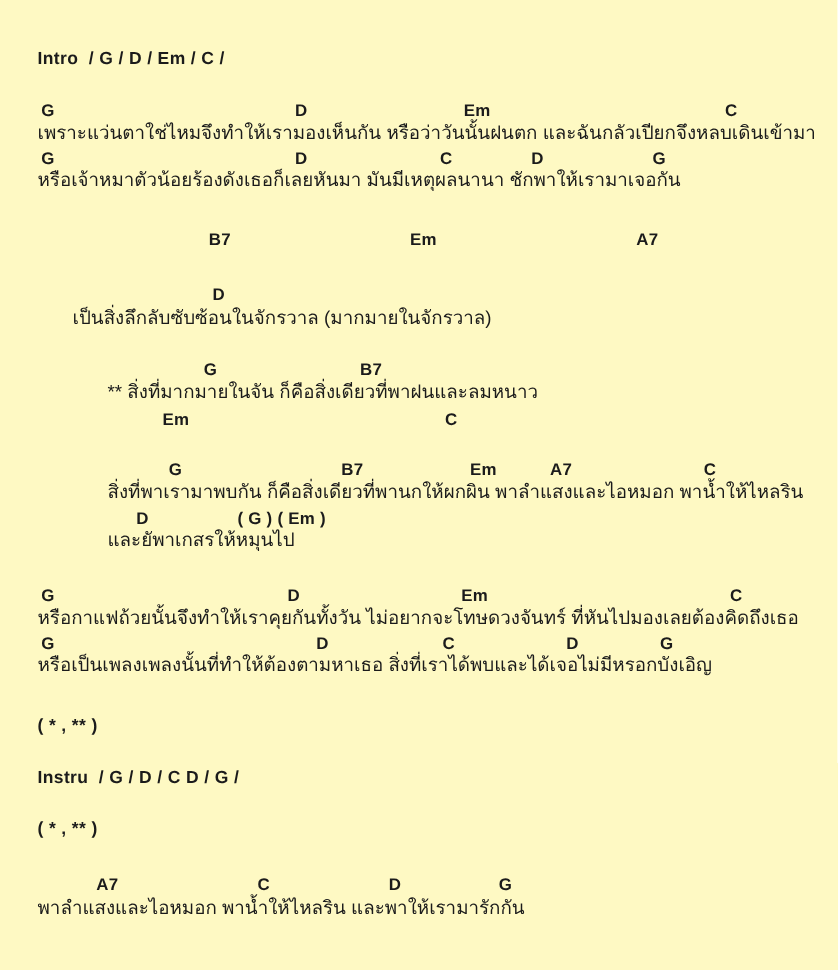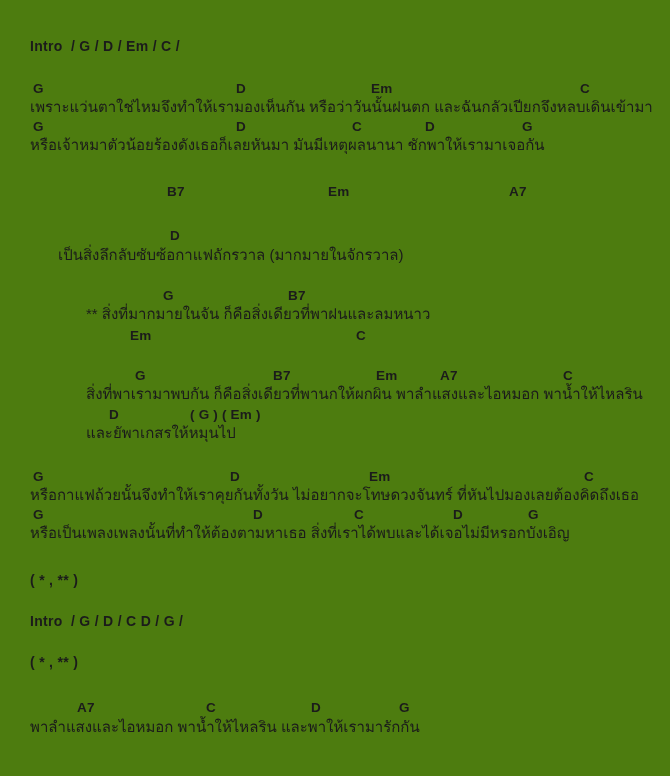--- a/index.html
+++ b/index.html
@@ -39,38 +39,38 @@
     top: 0;
     font-weight: 700;
     font-size: 13.5px;
     letter-spacing: 0.2px;
     white-space: pre;
   }
 </style>
 </head>
 <body>
 
-<div class="sheet" style="color: rgb(27, 27, 27); background: #4d7c0f;">
+<div class="sheet" style="color: rgb(27, 27, 27); background: #fef9c3;">
     <div class="line heading" style="top: 38px; left: 30px;">Intro  / G / D / Em / C /</div>
     <div class="line chords" style="top: 81px;"><span style="left: 33px;">G</span><span style="left: 236px;">D</span><span style="left: 371px;">Em</span><span style="left: 580px;">C</span></div>
     <div class="line lyric" style="top: 97px; left: 30px;">เพราะแว่นตาใช่ไหมจึงทำให้เรามองเห็นกัน หรือว่าวันนั้นฝนตก และฉันกลัวเปียกจึงหลบเดินเข้ามา</div>
     <div class="line chords" style="top: 119px;"><span style="left: 33px;">G</span><span style="left: 236px;">D</span><span style="left: 352px;">C</span><span style="left: 425px;">D</span><span style="left: 522px;">G</span></div>
     <div class="line lyric" style="top: 135px; left: 30px;">หรือเจ้าหมาตัวน้อยร้องดังเธอก็เลยหันมา มันมีเหตุผลนานา ชักพาให้เรามาเจอกัน</div>
     <div class="line chords" style="top: 184px;"><span style="left: 167px;">B7</span><span style="left: 328px;">Em</span><span style="left: 509px;">A7</span></div>
     <div class="line chords" style="top: 228px;"><span style="left: 170px;">D</span></div>
-    <div class="line lyric" style="top: 245px; left: 58px;">เป็นสิ่งลึกลับซับซ้อกาแฟถักรวาล (มากมายในจักรวาล)</div>
+    <div class="line lyric" style="top: 245px; left: 58px;">เป็นสิ่งลึกลับซับซ้อนในจักรวาล (มากมายในจักรวาล)</div>
     <div class="line chords" style="top: 288px;"><span style="left: 163px;">G</span><span style="left: 288px;">B7</span></div>
     <div class="line lyric" style="top: 304px; left: 86px;">** สิ่งที่มากมายในจัน ก็คือสิ่งเดียวที่พาฝนและลมหนาว</div>
     <div class="line chords" style="top: 328px;"><span style="left: 130px;">Em</span><span style="left: 356px;">C</span></div>
     <div class="line chords" style="top: 368px;"><span style="left: 135px;">G</span><span style="left: 273px;">B7</span><span style="left: 376px;">Em</span><span style="left: 440px;">A7</span><span style="left: 563px;">C</span></div>
     <div class="line lyric" style="top: 384px; left: 86px;">สิ่งที่พาเรามาพบกัน ก็คือสิ่งเดียวที่พานกให้ผกผิน พาลำแสงและไอหมอก พาน้ำให้ไหลริน</div>
     <div class="line chords" style="top: 407px;"><span style="left: 109px;">D</span><span style="left: 190px;">( G ) ( Em )</span></div>
     <div class="line lyric" style="top: 423px; left: 86px;">และยัพาเกสรให้หมุนไป</div>
     <div class="line chords" style="top: 469px;"><span style="left: 33px;">G</span><span style="left: 230px;">D</span><span style="left: 369px;">Em</span><span style="left: 584px;">C</span></div>
     <div class="line lyric" style="top: 485px; left: 30px; text-align: right;">หรือกาแฟถ้วยนั้นจึงทำให้เราคุยกันทั้งวัน ไม่อยากจะโทษดวงจันทร์ ที่หันไปมองเลยต้องคิดถึงเธอ</div>
     <div class="line chords" style="top: 507px;"><span style="left: 33px;">G</span><span style="left: 253px;">D</span><span style="left: 354px;">C</span><span style="left: 453px;">D</span><span style="left: 528px;">G</span></div>
     <div class="line lyric" style="top: 523px; left: 30px;">หรือเป็นเพลงเพลงนั้นที่ทำให้ต้องตามหาเธอ สิ่งที่เราได้พบและได้เจอไม่มีหรอกบังเอิญ</div>
     <div class="line heading" style="top: 572px; left: 30px;">( * , ** )</div>
-    <div class="line heading" style="top: 613px; left: 30px;">Intro  / G / D / C D / G /</div>
+    <div class="line heading" style="top: 613px; left: 30px;">Instru  / G / D / C D / G /</div>
     <div class="line heading" style="top: 654px; left: 30px;">( * , ** )</div>
     <div class="line chords" style="top: 700px;"><span style="left: 77px;">A7</span><span style="left: 206px;">C</span><span style="left: 311px;">D</span><span style="left: 399px;">G</span></div>
     <div class="line lyric" style="top: 717px; left: 30px;">พาลำแสงและไอหมอก พาน้ำให้ไหลริน และพาให้เรามารักกัน</div>
   </div>
 
 </body></html>

